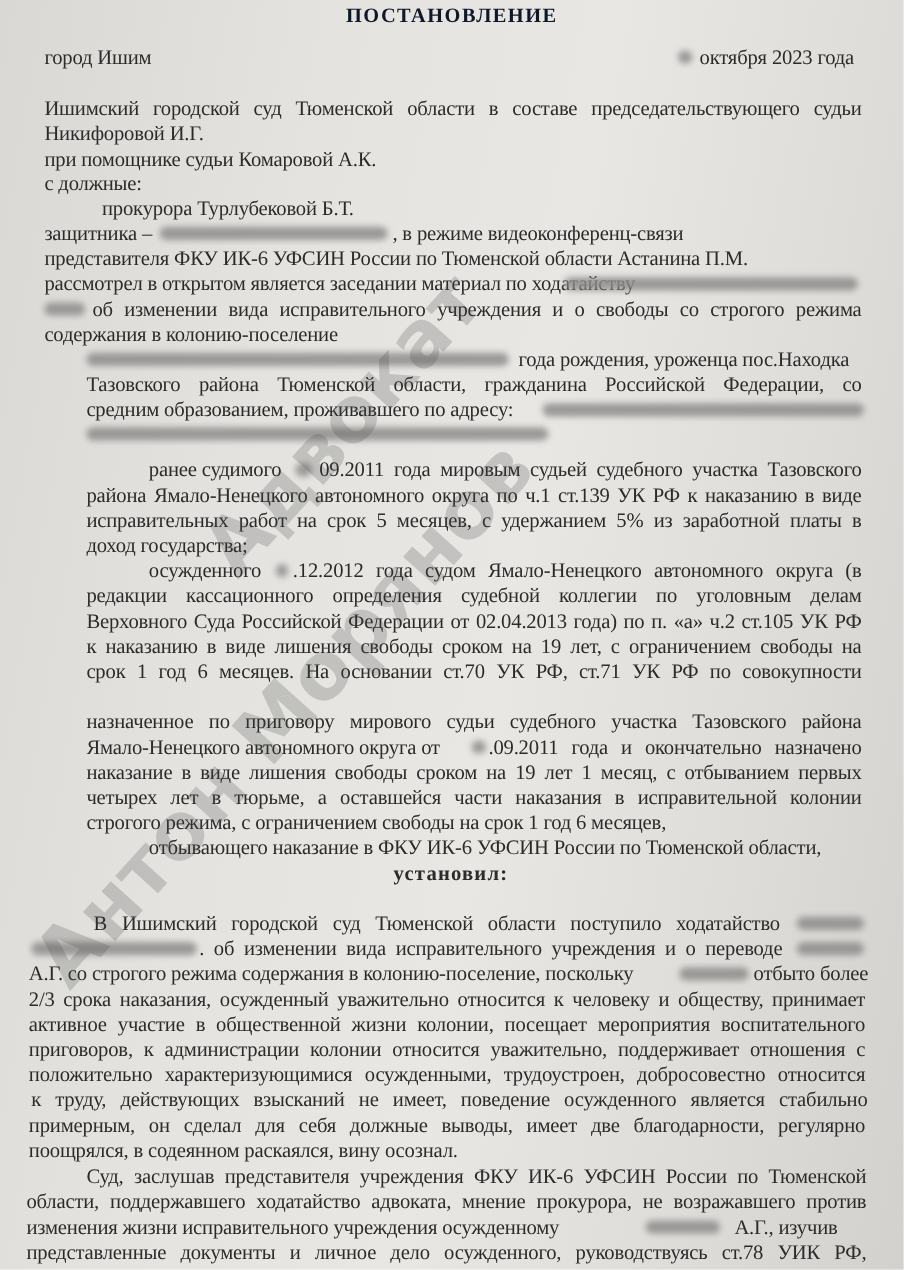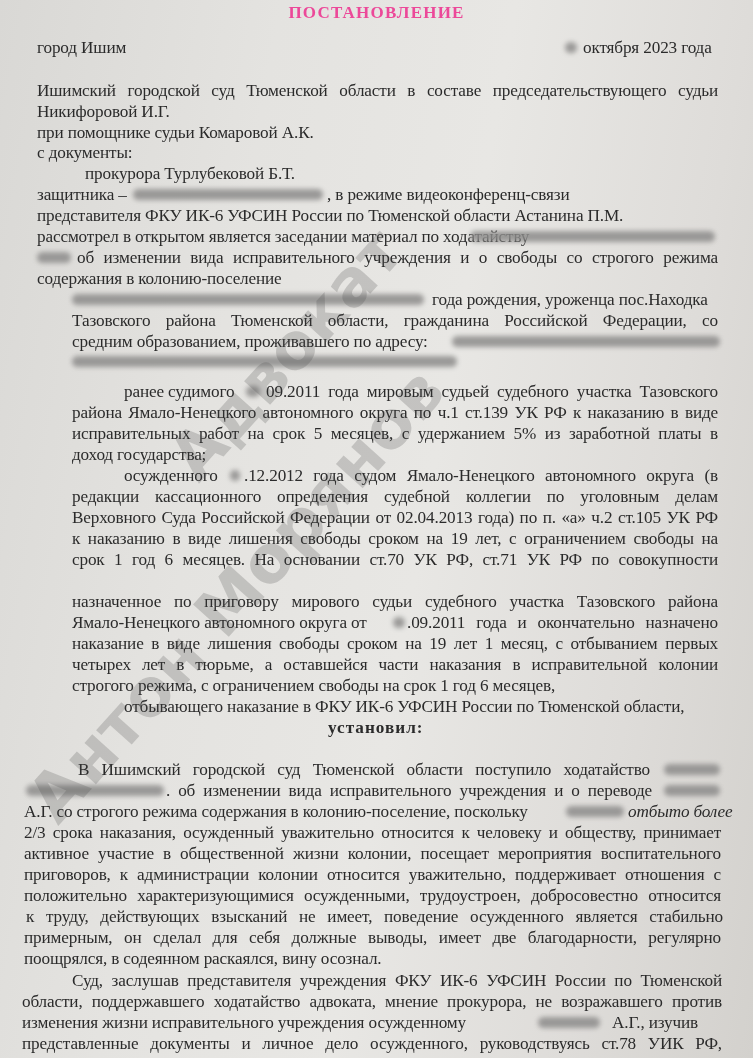--- a/index.html
+++ b/index.html
@@ -10,21 +10,21 @@
       color: #2a2a2a;
     }
     .page { position: absolute; left: 0; top: 0; width: 753px; height: 1058px; }
     .line {
       position: absolute; font-size: 17.2px; line-height: 20px; white-space: nowrap;
       letter-spacing: -0.15px; color: #2b2b2b;
     }
     .just { text-align: justify; text-align-last: justify; white-space: normal; }
     .title {
       position: absolute; top: 3px; left: 0; width: 753px; text-align: center;
-      font-weight: bold; font-size: 17px; letter-spacing: 1.2px; color: #ec4899;
+      font-weight: bold; font-size: 17px; letter-spacing: 1.2px; color: #0f172a;
     }
     .bold { font-weight: bold; letter-spacing: 1px; }
     .redact {
       display: inline-block; height: 11px; border-radius: 6px; vertical-align: middle;
       background: #8d8c8b; filter: blur(2.6px); opacity: 0.85; margin-top: -3px;
     }
     .watermark {
       position: absolute; font-family: "DejaVu Sans", sans-serif; font-weight: bold;
       color: rgba(70,70,70,0.22); white-space: nowrap; transform-origin: left bottom;
       pointer-events: none;
@@ -37,21 +37,21 @@
 
   <div class="title">ПОСТАНОВЛЕНИЕ</div>
 
   <div class="line" style="top:38px;left:37px;">город Ишим</div>
   <div class="line" style="top:38px;left:565px;"><span class="redact" style="width:12px;"></span></div>
   <div class="line" style="top:38px;left:583px;">октября 2023 года</div>
 
   <div class="line just" style="top:81px;left:37px;width:681px;">Ишимский городской суд Тюменской области в составе председательствующего судьи</div>
   <div class="line" style="top:102px;left:37px;">Никифоровой И.Г.</div>
   <div class="line" style="top:123px;left:37px;">при помощнике судьи Комаровой А.К.</div>
-  <div class="line" style="top:143px;left:37px;">с документы:</div>
+  <div class="line" style="top:143px;left:37px;">с должные:</div>
   <div class="line" style="top:164px;left:37px;margin-left:48px;">прокурора Турлубековой Б.Т.</div>
   <div class="line" style="top:185px;left:37px;">защитника –</div>
   <div class="line" style="top:185px;left:133px;"><span class="redact" style="width:190px;"></span></div>
   <div class="line" style="top:185px;left:327px;">, в режиме видеоконференц-связи</div>
   <div class="line" style="top:206px;left:37px;">представителя ФКУ ИК-6 УФСИН России по Тюменской области Астанина П.М.</div>
   <div class="line" style="top:227px;left:37px;">рассмотрел в открытом является заседании материал по ходатайству</div>
   <div class="line" style="top:227px;left:470px;"><span class="redact" style="width:245px;"></span></div>
   <div class="line" style="top:248px;left:37px;"><span class="redact" style="width:34px;"></span></div>
   <div class="line just" style="top:248px;left:77px;width:641px;">об изменении вида исправительного учреждения и о свободы со строгого режима</div>
   <div class="line" style="top:269px;left:37px;">содержания в колонию-поселение</div>
@@ -88,21 +88,21 @@
   <div class="line" style="top:697px;left:124px;">отбывающего наказание в ФКУ ИК-6 УФСИН России по Тюменской области,</div>
   <div class="line bold" style="top:718px;left:328px;">установил:</div>
 
   <div class="line just" style="top:760px;left:78px;width:572px;">В Ишимский городской суд Тюменской области поступило ходатайство</div>
   <div class="line" style="top:760px;left:664px;"><span class="redact" style="width:56px;"></span></div>
   <div class="line" style="top:781px;left:26px;"><span class="redact" style="width:138px;"></span></div>
   <div class="line just" style="top:781px;left:166px;width:486px;">. об изменении вида исправительного учреждения и о переводе</div>
   <div class="line" style="top:781px;left:664px;"><span class="redact" style="width:56px;"></span></div>
   <div class="line" style="top:802px;left:24px;">А.Г. со строгого режима содержания в колонию-поселение, поскольку</div>
   <div class="line" style="top:802px;left:566px;"><span class="redact" style="width:58px;"></span></div>
-  <div class="line" style="top:802px;left:628px;font-style:italic;">отбыто более</div>
+  <div class="line" style="top:802px;left:628px;">отбыто более</div>
   <div class="line just" style="top:823px;left:24px;width:697px;">2/3 срока наказания, осужденный уважительно относится к человеку и обществу, принимает</div>
   <div class="line just" style="top:844px;left:24px;width:697px;">активное участие в общественной жизни колонии, посещает мероприятия воспитательного</div>
   <div class="line just" style="top:865px;left:24px;width:697px;">приговоров, к администрации колонии относится уважительно, поддерживает отношения с</div>
   <div class="line just" style="top:886px;left:24px;width:697px;">положительно характеризующимися осужденными, трудоустроен, добросовестно относится</div>
   <div class="line just" style="top:907px;left:26px;width:697px;">к труду, действующих взысканий не имеет, поведение осужденного является стабильно</div>
   <div class="line just" style="top:928px;left:24px;width:697px;">примерным, он сделал для себя должные выводы, имеет две благодарности, регулярно</div>
   <div class="line" style="top:949px;left:24px;">поощрялся, в содеянном раскаялся, вину осознал.</div>
 
   <div class="line just" style="top:971px;left:72px;width:650px;">Суд, заслушав представителя учреждения ФКУ ИК-6 УФСИН России по Тюменской</div>
   <div class="line just" style="top:992px;left:22px;width:700px;">области, поддержавшего ходатайство адвоката, мнение прокурора, не возражавшего против</div>

